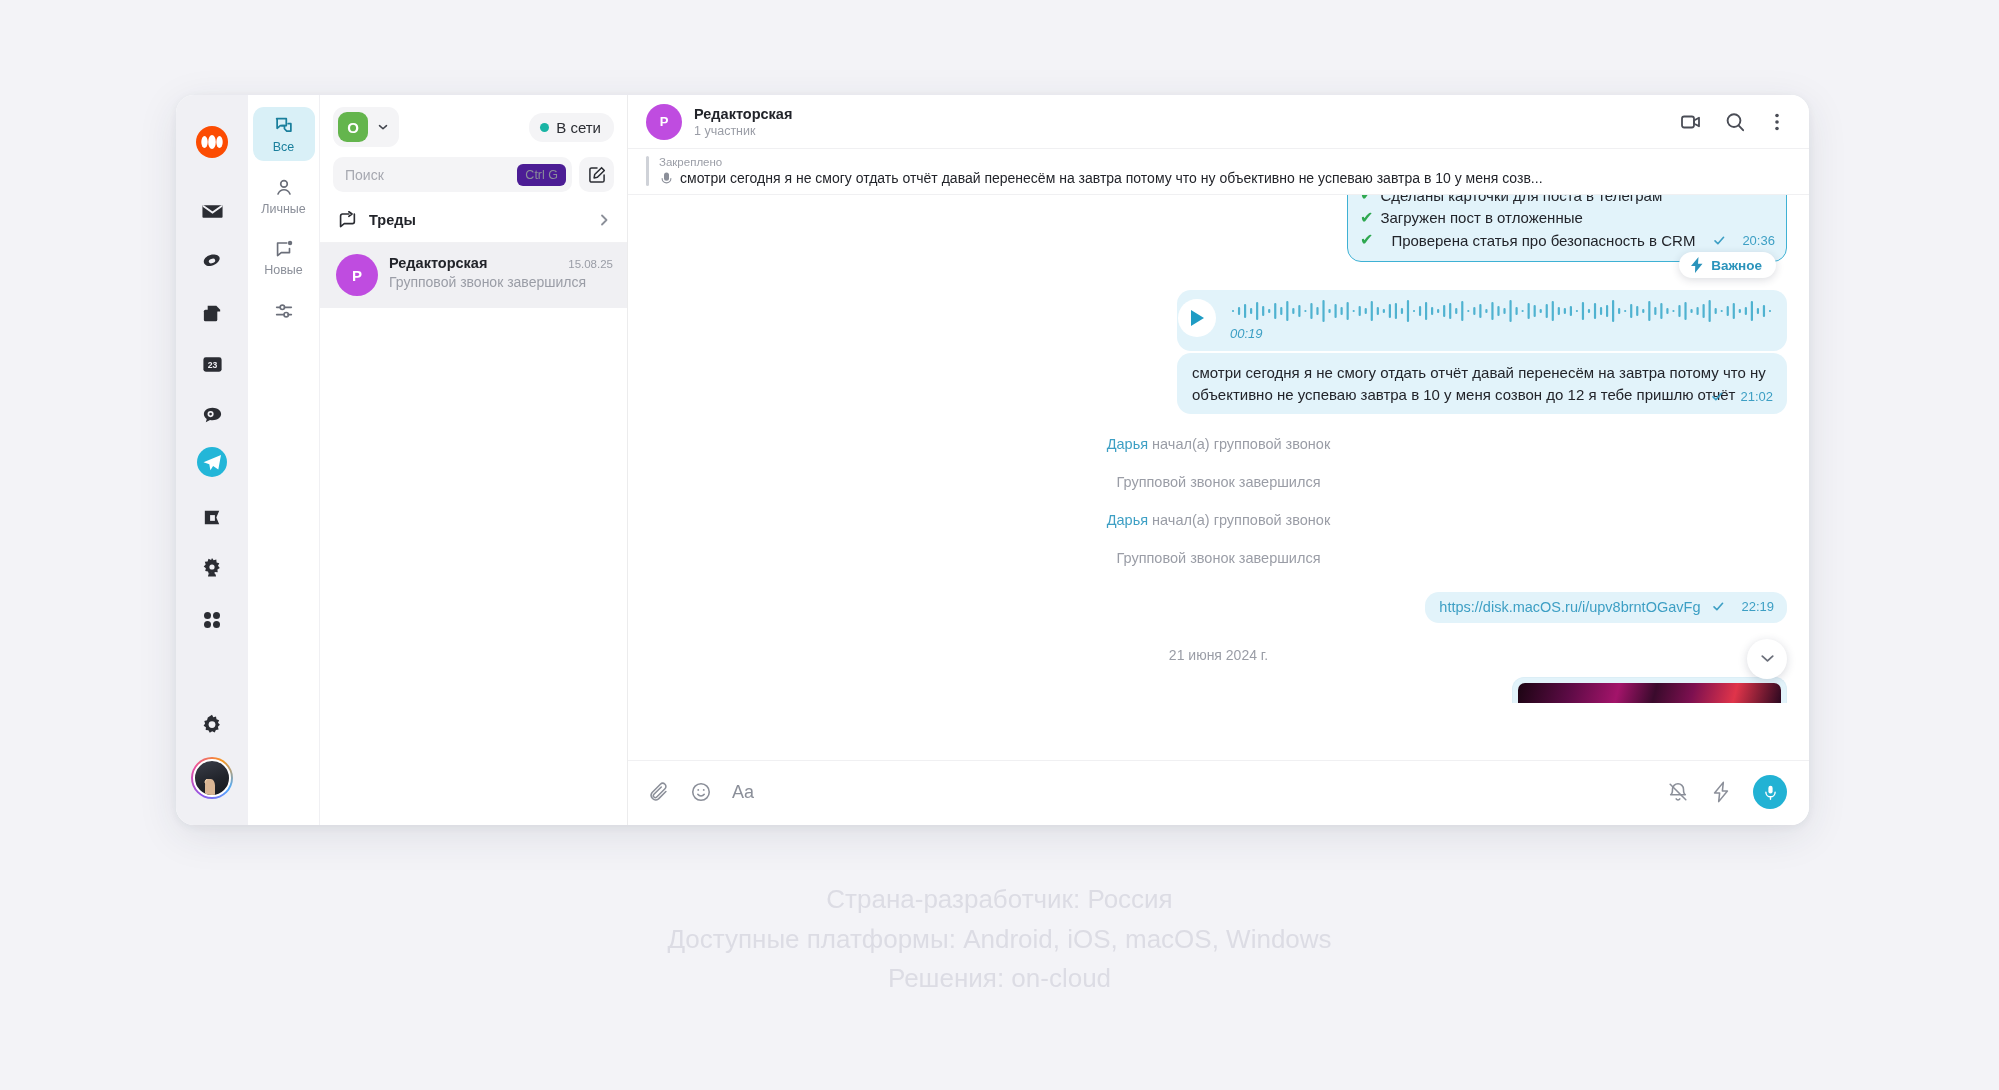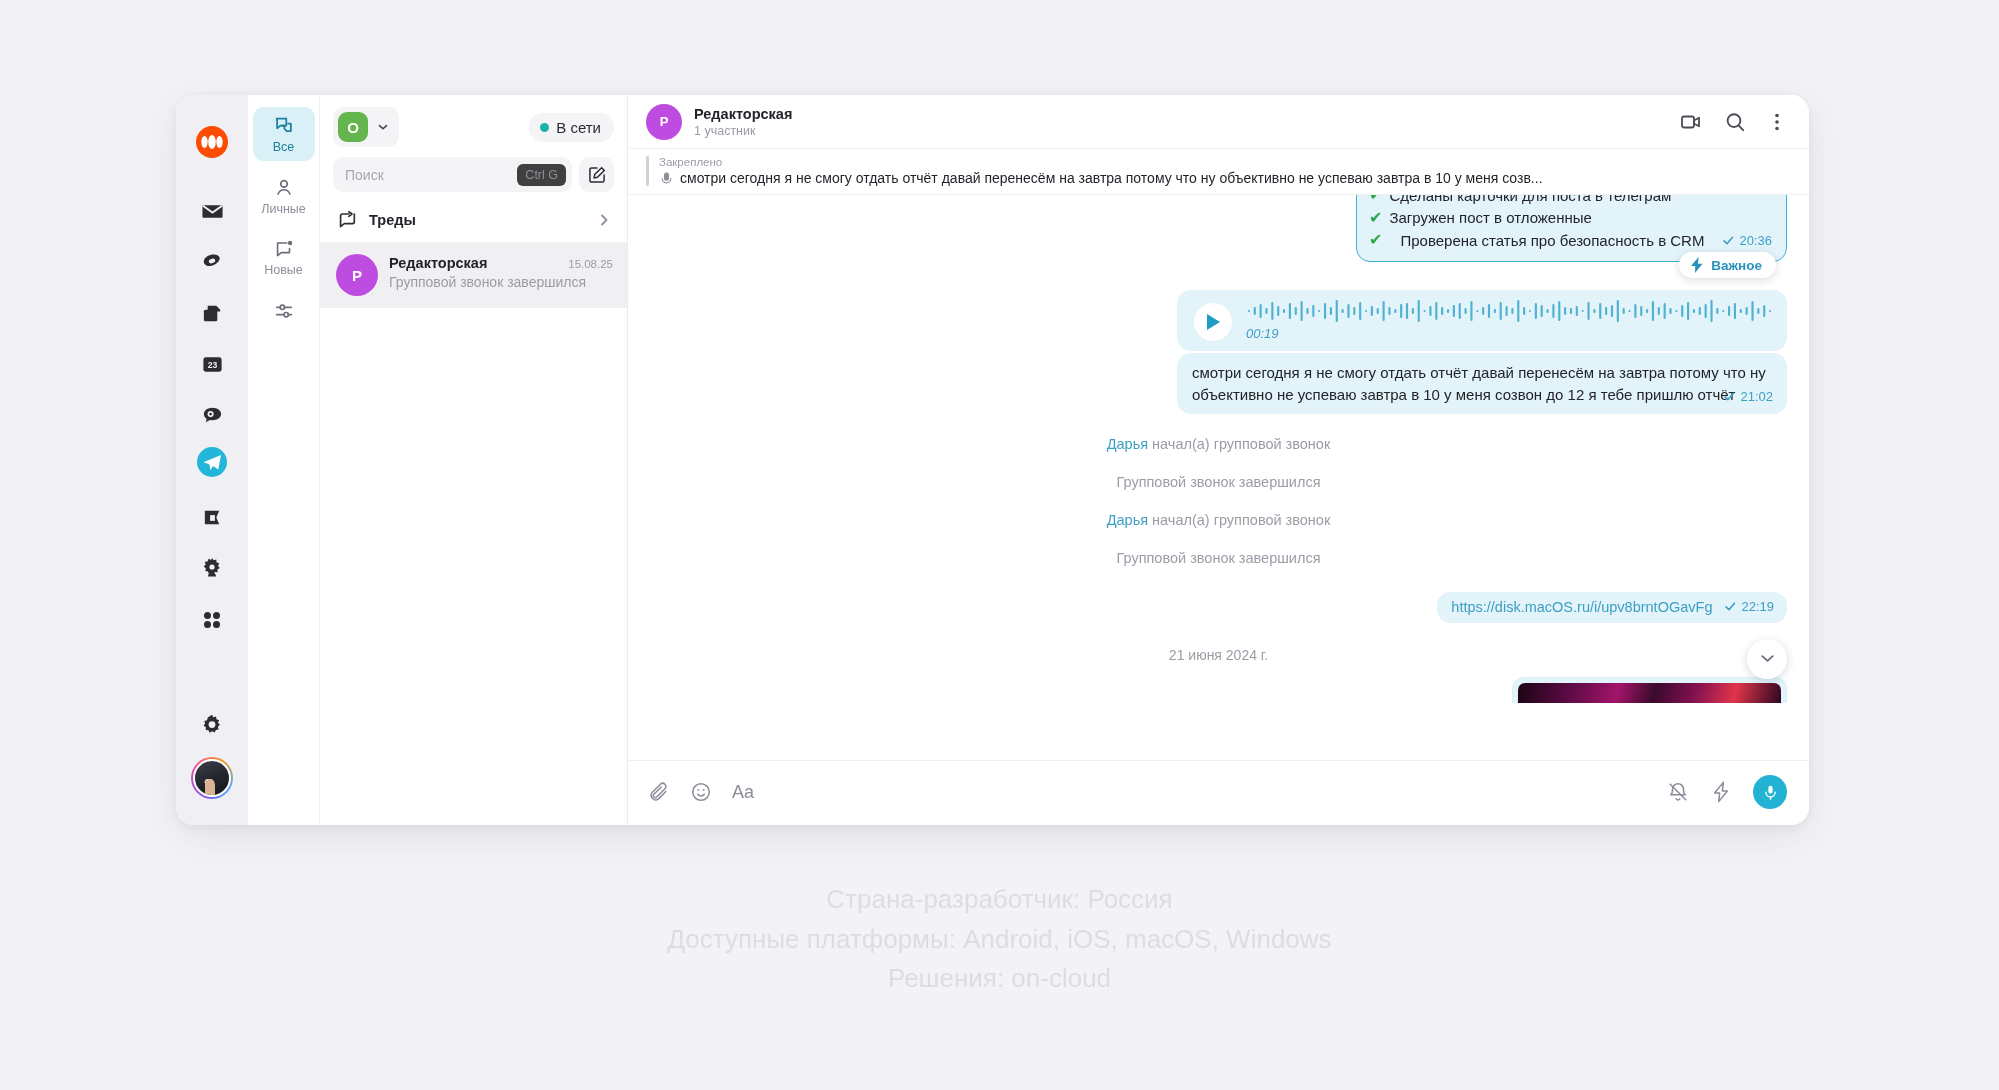--- a/index.html
+++ b/index.html
@@ -114,21 +114,21 @@
 
   .cl-search { padding: 10px 13px 8px; display: flex; align-items: center; gap: 7px; }
   .search-box {
     flex: 1 1 auto; height: 35px;
     background: #f4f4f6; border-radius: 10px;
     display: flex; align-items: center; padding: 0 6px 0 12px;
     cursor: text;
   }
   .search-box .sb-ph { flex: 1 1 auto; font-size: 14px; color: #a6a8b0; }
   .kbd {
-    background: #404040; border-radius: 6px;
+    background: #4c1d95; border-radius: 6px;
     padding: 4px 8px; font-size: 12.5px; color: #8b8f99;
   }
   .compose-btn {
     width: 35px; height: 35px; border-radius: 10px;
     background: #f4f4f6;
     display: flex; align-items: center; justify-content: center;
     cursor: pointer;
   }
 
   .threads-row {
@@ -205,40 +205,40 @@
     background: #e2f3fa;
     border: 1.5px solid #3eb1d4;
     border-radius: 14px;
     padding: 8px 14px 9px 12px;
     margin-top: -26px;
     color: #22242a;
   }
   .cl-item { display: flex; align-items: center; gap: 7px; font-size: 15px; line-height: 1.42; white-space: nowrap; }
   .cl-item .tick { color: #2ea84f; font-size: 16px; font-weight: 700; }
   .cl-last { display: flex; align-items: center; gap: 18px; }
-  .msg-meta { display: flex; align-items: center; gap: 4px; font-size: 13px; color: #3d9fc4; white-space: nowrap; }
+  .msg-meta { display: flex; align-items: center; gap: 16px; font-size: 13px; color: #3d9fc4; white-space: nowrap; }
 
   .badge-important {
     position: absolute; right: 0; top: 100%;
     transform: translate(-10px, -9px);
     background: #fff;
     border-radius: 15px;
     box-shadow: 0 2px 8px rgba(40,45,70,.16);
     padding: 5px 14px 5px 11px;
     display: flex; align-items: center; gap: 7px;
     font-size: 13.5px; font-weight: 700; color: #2a93bb;
     cursor: pointer;
   }
 
   .voice-wrap { margin-top: 28px; display: flex; justify-content: flex-end; }
   .voice-col { width: 610px; }
   .voice-bubble {
     background: #e2f3fa; border-radius: 14px;
-    padding: 9px 14px 10px 17px;
-    display: flex; align-items: flex-end; gap: 14px;
+    padding: 9px 14px 10px 1px;
+    display: flex; align-items: flex-start; gap: 14px;
   }
   .play-btn {
     width: 38px; height: 38px; flex: 0 0 38px; border-radius: 50%;
     background: #fff; display: flex; align-items: center; justify-content: center;
     cursor: pointer;
   }
   .voice-right { flex: 1 1 auto; min-width: 0; }
   .waveform { height: 24px; width: 100%; display: block; }
   .voice-time { font-size: 13px; color: #3d9fc4; font-style: italic; margin-top: 3px; }
 

